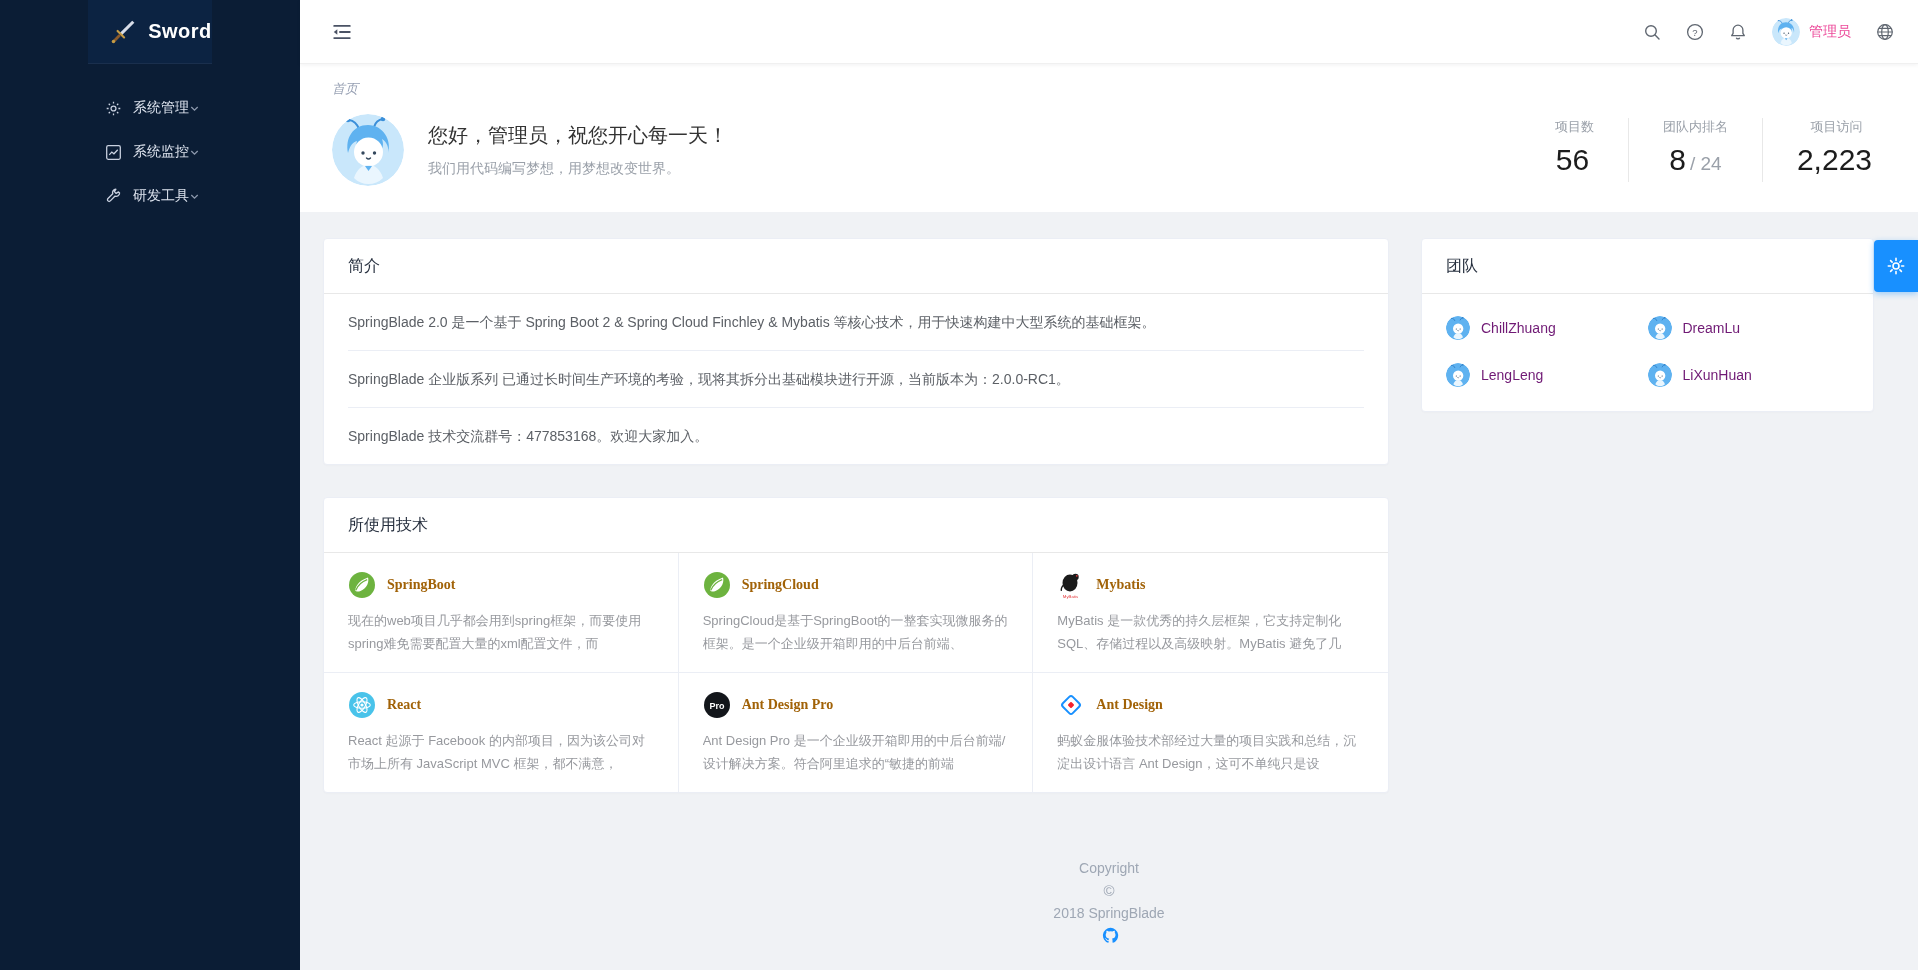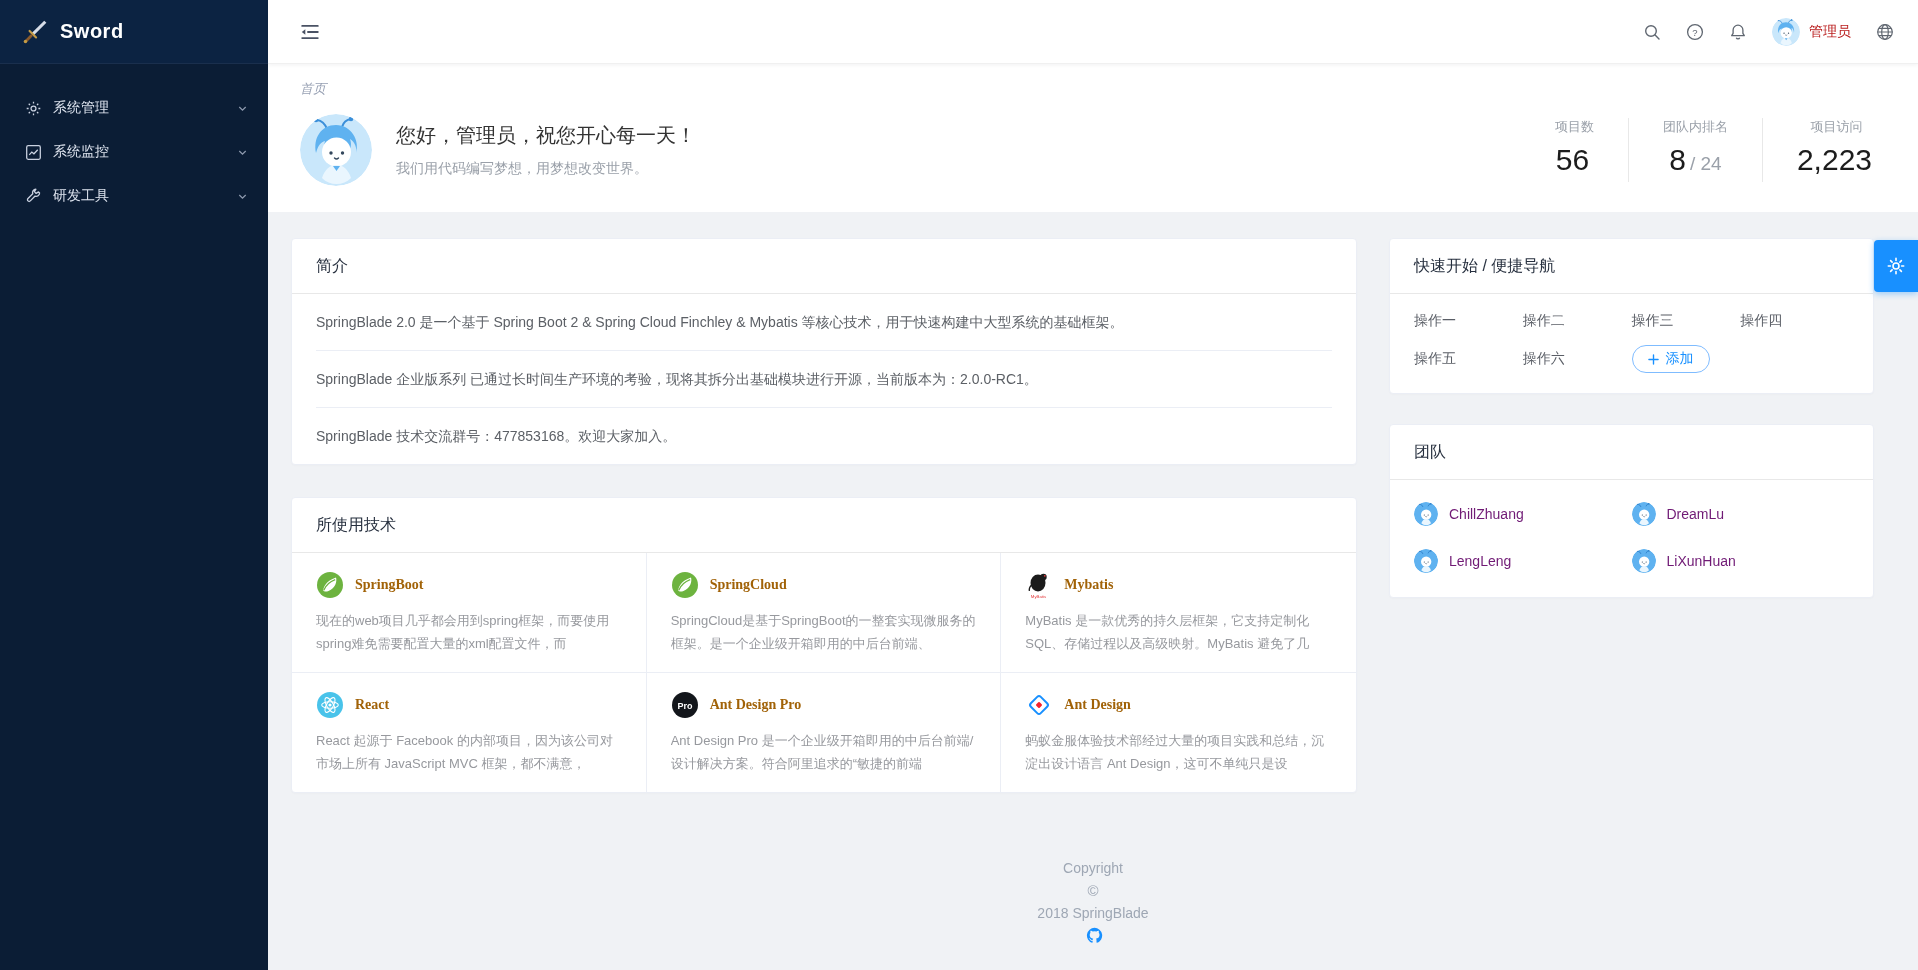--- a/index.html
+++ b/index.html
@@ -4,38 +4,38 @@
 <style>
   * { box-sizing: border-box; margin: 0; padding: 0; }
   html,body { width:1918px; height:970px; }
   body {
     font-family: "Liberation Sans", "DejaVu Sans", sans-serif;
     background:#f0f2f5; overflow:hidden; color:#333;
   }
   .app { display:flex; width:100%; height:100%; }
 
   
-  .sidebar { width:268px; flex-shrink:0; background:#0b1d35; display:flex; flex-direction:column; }
+  .sidebar { width:300px; flex-shrink:0; background:#0b1d35; display:flex; flex-direction:column;align-items:center; }
   .logo { height:64px; background:#0c2342; display:flex; align-items:center; padding-left:22px; gap:12px; cursor:pointer; border-bottom:1px solid rgba(255,255,255,.06); }
   .logo-text { color:#fff; font-size:20px; font-weight:bold; letter-spacing:.5px; }
   .menu { padding-top:22px; }
   .menu-item { height:44px; display:flex; align-items:center; padding:0 20px 0 25px; color:#dde3ee; font-size:14px; cursor:pointer; }
   .mi-icon { width:17px; height:17px; margin-right:11px; display:inline-flex; color:#c9d1e0; }
   .mi-label { flex:1; }
   .mi-caret { color:#8d99ad; display:inline-flex; }
 
   
   .main { flex:1; display:flex; flex-direction:column; position:relative; }
 
   .topbar { height:64px; background:#fff; display:flex; align-items:center; justify-content:space-between; padding:0 24px 0 26px; border-bottom:1px solid #f0f0f0; box-shadow:0 1px 4px rgba(0,21,41,.06); z-index:3; }
   .fold-btn { background:none; border:none; cursor:pointer; display:inline-flex; padding:6px; color:#4a5264; }
   .topbar-right { display:flex; align-items:center; gap:25px; color:#5f6670; }
   .tb-icon { display:inline-flex; cursor:pointer; color:#5f6670; }
   .user { display:flex; align-items:center; gap:9px; cursor:pointer; }
-  .user-name { font-size:14px; color:#b91c1c; }
+  .user-name { font-size:14px; color:#ec4899; }
   .avatar-sm { width:28px; height:28px; border-radius:50%; overflow:hidden; flex-shrink:0; }
   .avatar-xs { width:24px; height:24px; border-radius:50%; overflow:hidden; flex-shrink:0; }
 
   .page-header { background:#fff; padding:16px 32px 26px 32px; }
   .breadcrumb { font-size:13px; color:#97a0b3; margin-bottom:16px; }
   .bc-link { cursor:pointer;font-style:italic; }
   .ph-row { display:flex; align-items:center; }
   .hero-avatar { width:72px; height:72px; border-radius:50%; overflow:hidden; margin-right:24px; flex-shrink:0; }
   .greet-title { font-size:20px; font-weight:500; color:#333; margin-bottom:11px; }
   .greet-sub { font-size:14px; color:#9aa0a9; }
@@ -352,39 +352,20 @@
               </div>
               <div class="tech-desc">蚂蚁金服体验技术部经过大量的项目实践和总结，沉淀出设计语言 Ant Design，这可不单纯只是设</div>
             </div>
 
           </div>
         </section>
       </div>
 
       <div class="col-right">
 
-        <section class="card">
-          <div class="card-header">快速开始 / 便捷导航</div>
-          <div class="quick-body">
-            <span class="quick-link">操作一</span>
-            <span class="quick-link">操作二</span>
-            <span class="quick-link">操作三</span>
-            <span class="quick-link">操作四</span>
-            <span class="quick-link">操作五</span>
-            <span class="quick-link">操作六</span>
-            <button class="add-btn">
-              <span>
-                <svg width="11" height="11" viewBox="0 0 12 12" stroke="#1890ff" stroke-width="1.5" stroke-linecap="round">
-                    <path d="M6 1v10M1 6h10"></path>
-                  </svg>
-              </span>
-              <span>添加</span>
-            </button>
-          </div>
-        </section>
 
         <section class="card">
           <div class="card-header">团队</div>
           <div class="team-body">
             <span class="member">
               <span class="avatar-xs">
                 <svg viewBox="0 0 72 72" width="24" height="24">
                     <circle cx="36" cy="36" r="36" fill="#5fb2f0"></circle>
                     <path d="M27 15Q24 7 17 6" stroke="#2d7fc9" stroke-width="2.4" fill="none"></path>
                     <circle cx="16" cy="6" r="2.6" fill="#2d7fc9"></circle>

